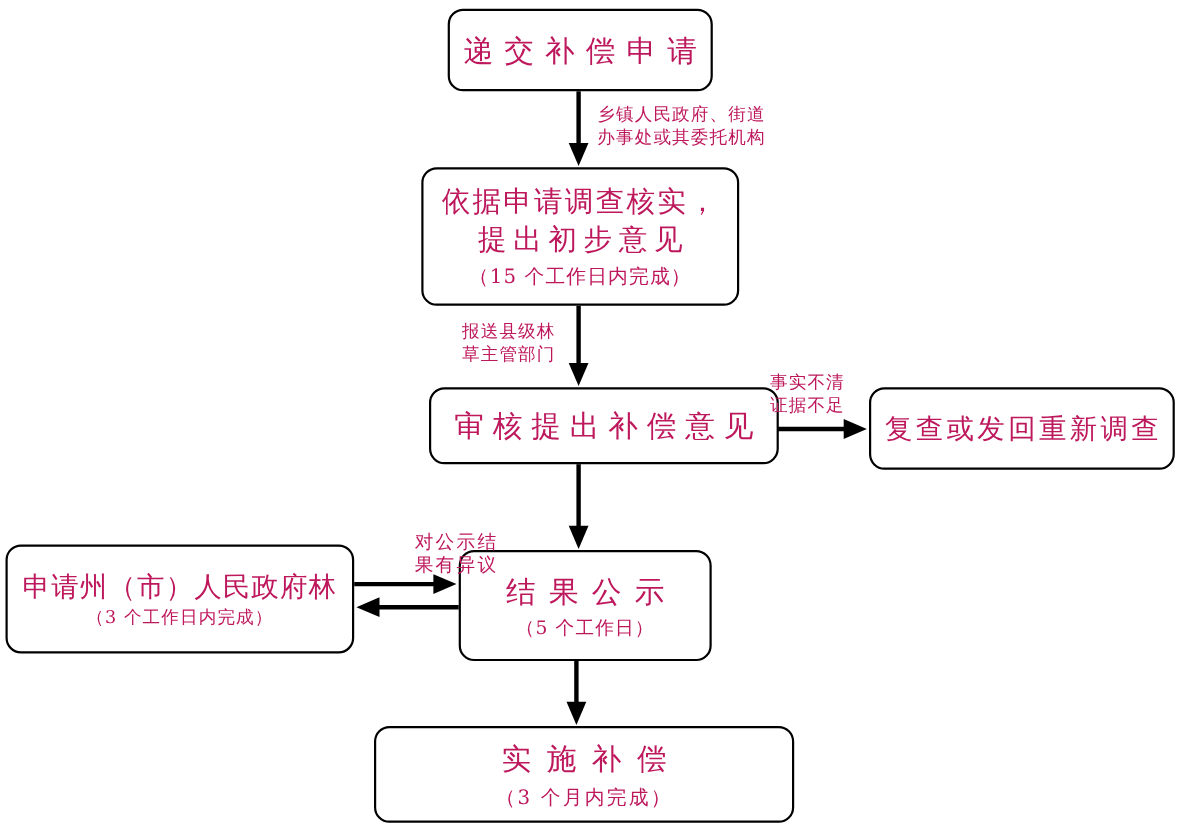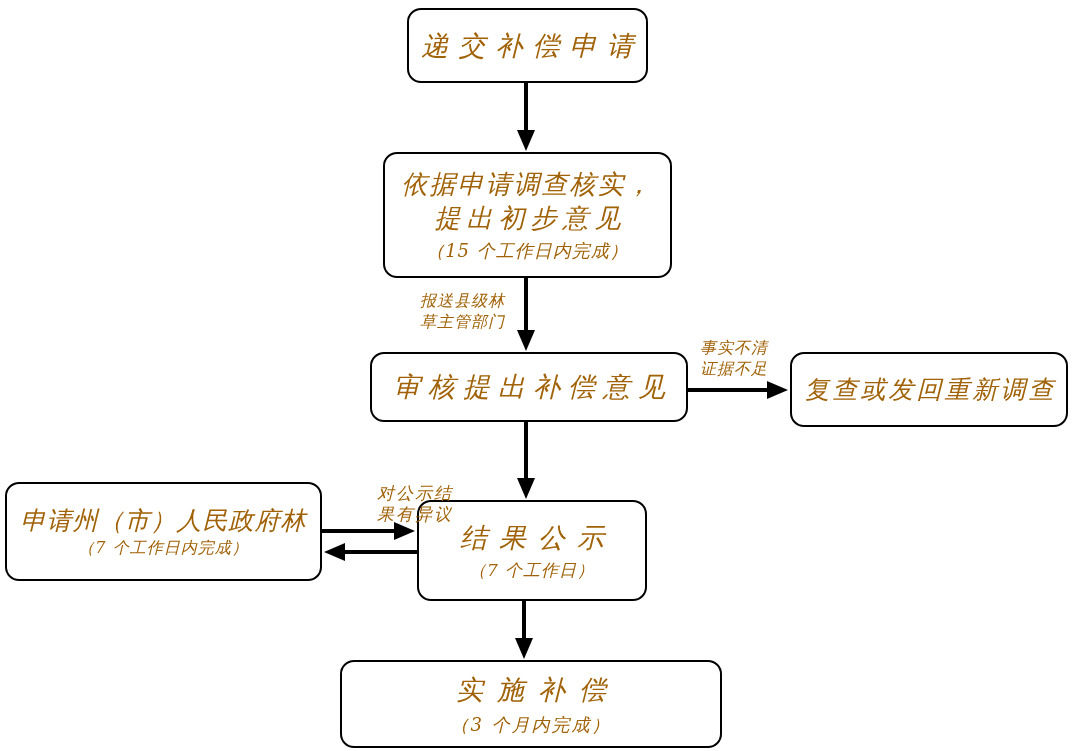--- a/index.html
+++ b/index.html
@@ -6,23 +6,22 @@
     margin: 0;
     padding: 0;
     background: #ffffff;
   }
   .canvas {
     position: relative;
     width: 1080px;
     height: 751px;
     background: #ffffff;
     font-family: "DejaVu Serif", "Liberation Serif", serif;
-    color: #a16207;
+    color: #be185d;
     overflow: hidden;
-    font-style: italic;
   }
   .arrows {
     position: absolute;
     left: 0;
     top: 0;
     width: 1080px;
     height: 751px;
   }
   .arrows line {
     stroke: #000000;
@@ -48,24 +47,24 @@
     white-space: nowrap;
   }
   .node-note {
     font-size: 18px;
     letter-spacing: 1px;
     white-space: nowrap;
   }
   
   .n-submit      { left: 407px; top:   8px; width: 241px; height:  75px; }
   .n-investigate { left: 383px; top: 152px; width: 289px; height: 126px; }
-  .n-review      { left: 370px; top: 352px; width: 318px; height:  70px; }
+  .n-review      { left: 390px; top: 352px; width: 318px; height:  70px; }
   .n-recheck     { left: 790px; top: 352px; width: 278px; height:  75px; }
   .n-publicity   { left: 417px; top: 500px; width: 230px; height:  101px; }
-  .n-reexamine   { left:   5px; top: 482px; width: 317px; height:  99px; }
+  .n-reexamine   { left:   5px; top: 495px; width: 317px; height:  99px; }
   .n-implement   { left: 340px; top: 660px; width: 382px; height:  88px; }
   
   .n-submit .node-title      { font-size: 27px; letter-spacing: 10px; text-indent: 10px; }
   .n-investigate .node-line  { font-size: 26px; line-height: 34px; }
   .n-investigate .l1         { letter-spacing: 2px; text-align: right; }
   .n-investigate .l2         { letter-spacing: 6px; text-indent: 6px; }
   .n-investigate .node-note  { margin-top: 4px; }
   .n-review .node-title      { font-size: 27px; letter-spacing: 8px; text-indent: 8px; }
   .n-recheck .node-title     { font-size: 25px; letter-spacing: 3px; text-indent: 3px; }
   .n-publicity .node-title   { font-size: 27px; letter-spacing: 12px; text-indent: 12px; }
@@ -139,33 +138,37 @@
   <div class="node n-review">
     <div class="node-title">审核提出补偿意见</div>
   </div>
 
   <div class="node n-recheck">
     <div class="node-title">复查或发回重新调查</div>
   </div>
 
   <div class="node n-publicity">
     <div class="node-title">结果公示</div>
-    <div class="node-note">（7 个工作日）</div>
+    <div class="node-note">（5 个工作日）</div>
   </div>
 
   <div class="node n-reexamine">
     <div class="node-line l1">申请州（市）人民政府林</div>
-    <div class="node-note">（7 个工作日内完成）</div>
+    <div class="node-note">（3 个工作日内完成）</div>
   </div>
 
   <div class="node n-implement">
     <div class="node-title">实施补偿</div>
     <div class="node-note">（3 个月内完成）</div>
   </div>
 
+  <div class="edge-label lbl-township">
+    <div>乡镇人民政府、街道</div>
+    <div>办事处或其委托机构</div>
+  </div>
 
   <div class="edge-label lbl-county">
     <div>报送县级林</div>
     <div>草主管部门</div>
   </div>
 
   <div class="edge-label lbl-unclear">
     <div>事实不清</div>
     <div>证据不足</div>
   </div>

